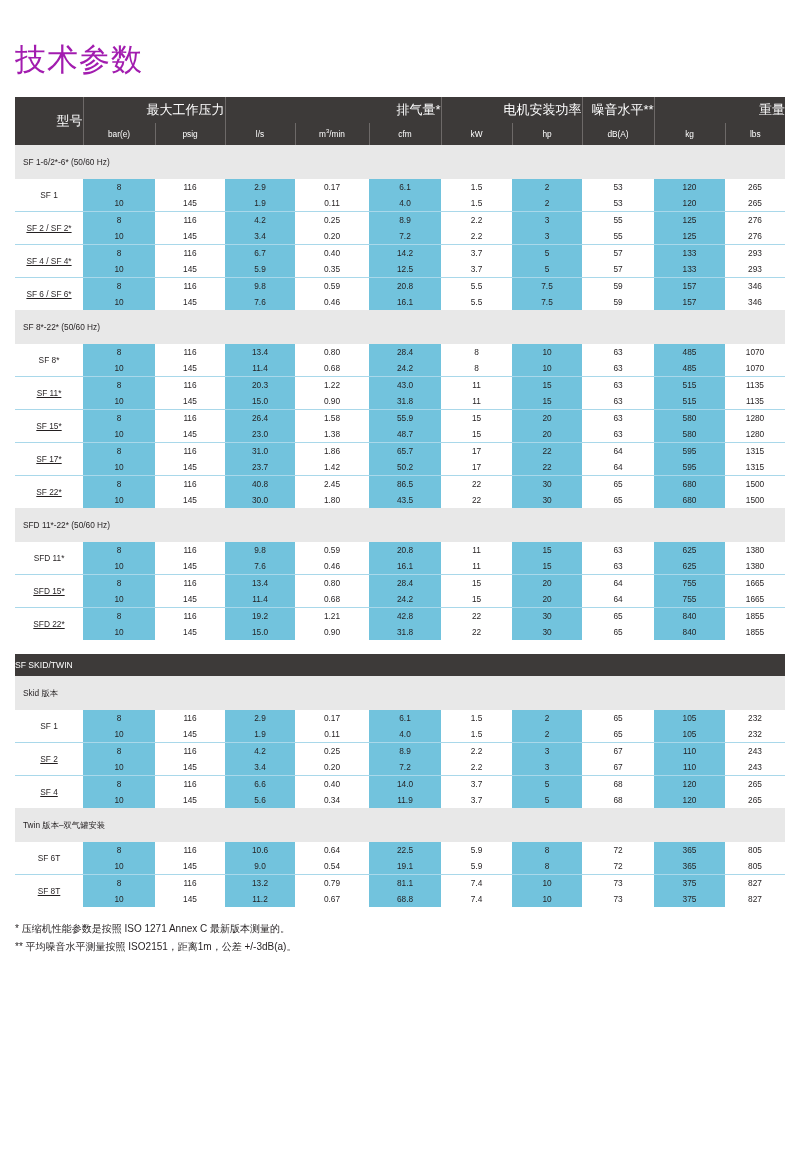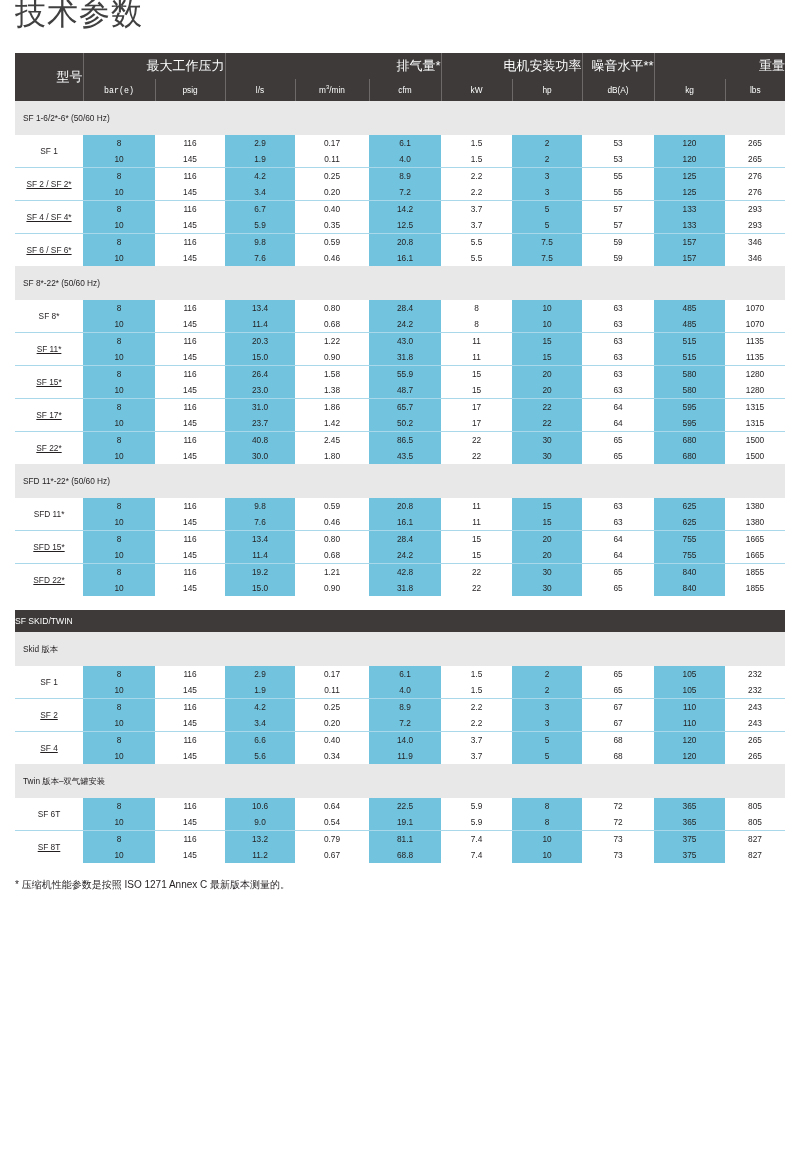--- a/index.html
+++ b/index.html
@@ -17,26 +17,26 @@
   .page {
     position: relative;
     width: 800px;
     height: 1169px;
     box-sizing: border-box;
     padding: 0 15px;
   }
   .page-title {
     font-size: 31px;
     line-height: 1;
-    color: #404040;
+    color: #a21caf;
     font-weight: 400;
     letter-spacing: 1px;
+    padding-top: 44px;
     padding-bottom: 0;
     margin: 0 0 22px 0;
-    font-family: Liberation Mono, monospace;
   }
 
   table.spec {
     width: 770px;
     border-collapse: collapse;
     table-layout: fixed;
     font-size: 8.3px;
   }
   table.spec td, table.spec th {
     padding: 0;
@@ -52,21 +52,21 @@
     border-right: 1px solid #6d6968;
     border-left: 1px solid #6d6968;
   }
   .hdr-top td { height: 26px; vertical-align: middle; font-size: 13px; text-align: right; }
   .hdr-sub td { height: 22px; vertical-align: middle; font-size: 8.3px; }
   .hdr-top td.model {
     vertical-align: middle;
     border-left: none;
   }
   .hdr-top td.edge-r, .hdr-sub td.edge-r { border-right: none; }
-  .hdr-sub td.edge-l { border-left: none; font-family: Liberation Mono, monospace; }
+  .hdr-sub td.edge-l { border-left: none; }
 
   
   tr.section-band td {
     background: #e8e8e8;
     height: 34px;
     font-size: 8.3px;
     padding-left: 8px;
     color: #231f20;
     vertical-align: middle;
     font-weight: 400;
@@ -599,15 +599,16 @@
           <td class="blue">10</td>
           <td class="">73</td>
           <td class="blue">375</td>
           <td class="">827</td>
         </tr>
       </tbody>
   </table>
 
   <div class="footnotes">
       <div>* 压缩机性能参数是按照 ISO 1271 Annex C 最新版本测量的。</div>
+      <div>** 平均噪音水平测量按照 ISO2151，距离1m，公差 +/-3dB(a)。</div>
     </div>
 
 </div>
 
 </body></html>

